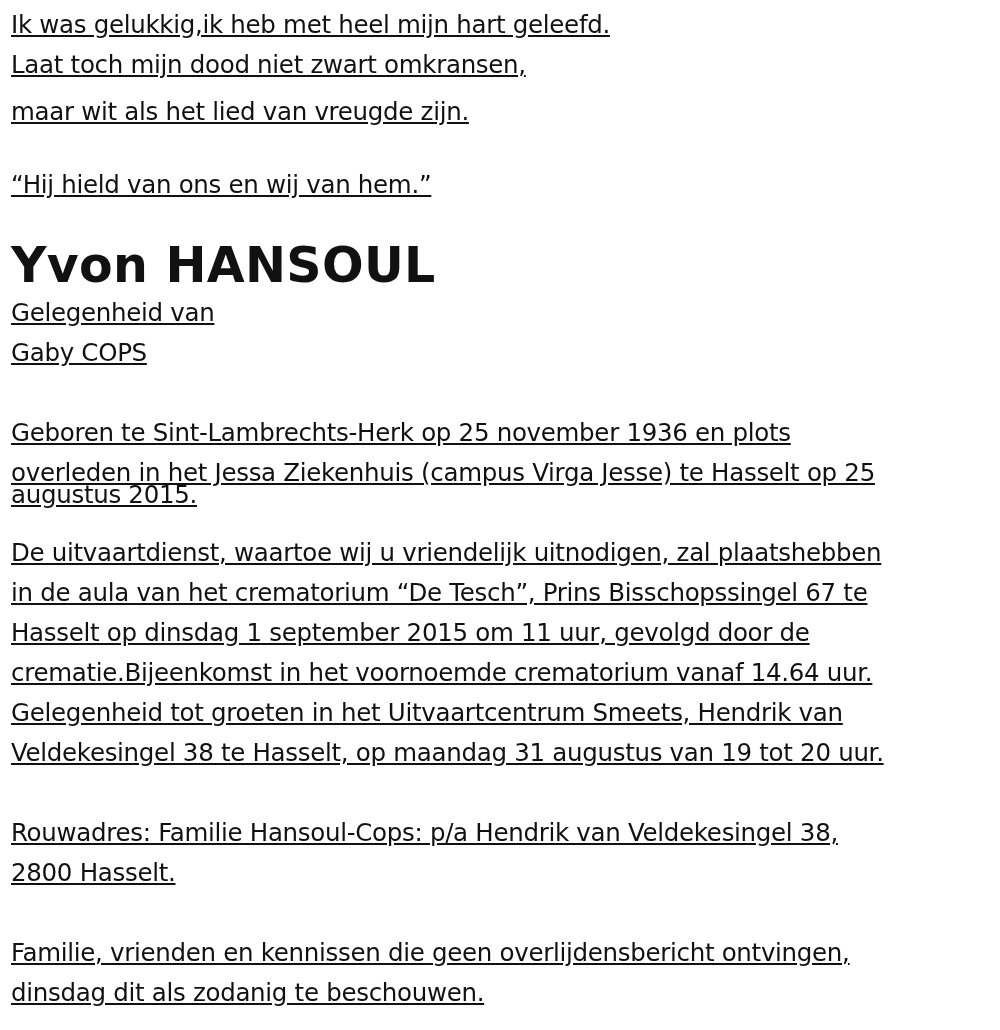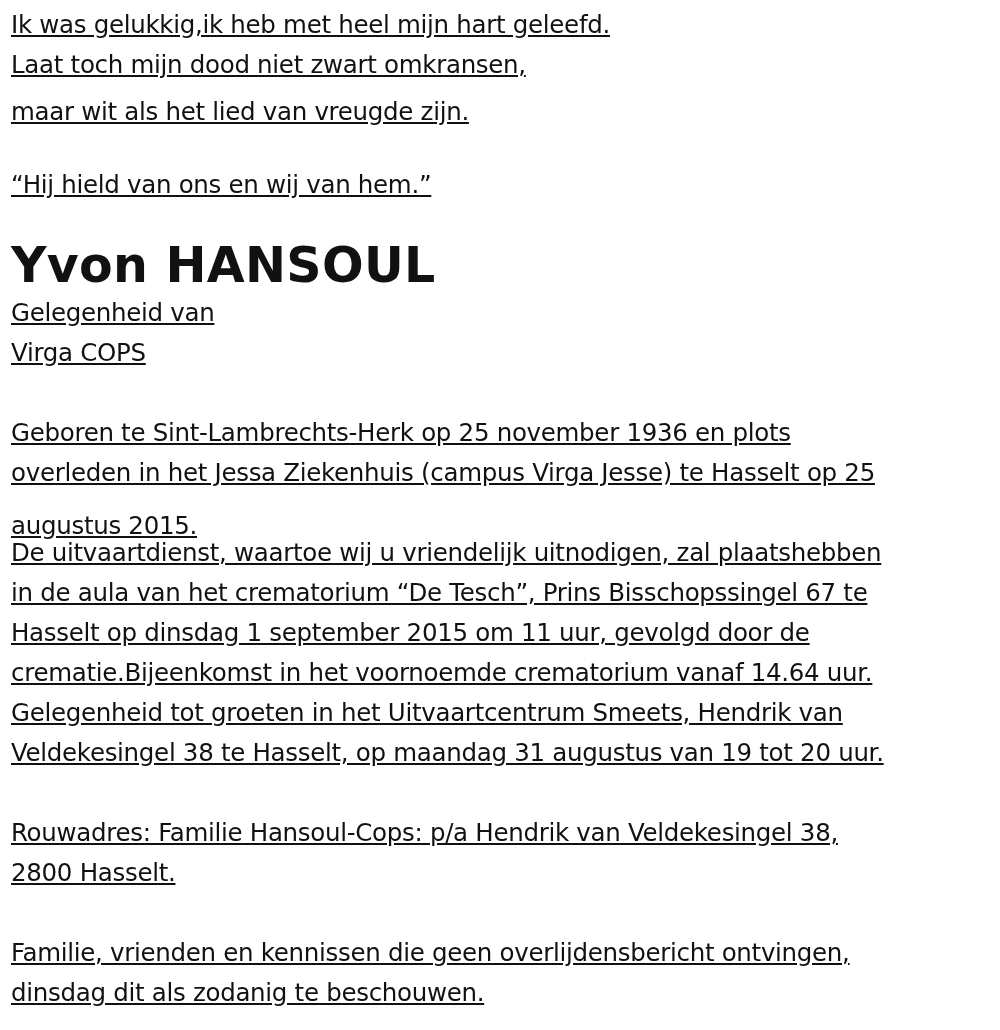--- a/index.html
+++ b/index.html
@@ -30,27 +30,27 @@
     <div class="line" style="top:5px">Ik was gelukkig,ik heb met heel mijn hart geleefd.</div>
     <div class="line" style="top:45px">Laat toch mijn dood niet zwart omkransen,</div>
     <div class="line" style="top:92px">maar wit als het lied van vreugde zijn.</div>
   </div>
 
   <div class="line" style="top:165px">“Hij hield van ons en wij van hem.”</div>
 
   <div>
     <div class="name" style="top:244px">Yvon HANSOUL</div>
     <div class="line" style="top:293px">Gelegenheid van</div>
-    <div class="line" style="top:333px">Virga COPS</div>
+    <div class="line" style="top:333px">Gaby COPS</div>
   </div>
 
   <div>
     <div class="line" style="top:413px">Geboren te Sint-Lambrechts-Herk op 25 november 1936 en plots</div>
     <div class="line" style="top:453px">overleden in het Jessa Ziekenhuis (campus Virga Jesse) te Hasselt op 25</div>
-    <div class="line" style="top:506px">augustus 2015.</div>
+    <div class="line" style="top:475px">augustus 2015.</div>
   </div>
 
   <div>
     <div class="line" style="top:533px">De uitvaartdienst, waartoe wij u vriendelijk uitnodigen, zal plaatshebben</div>
     <div class="line" style="top:573px">in de aula van het crematorium “De Tesch”, Prins Bisschopssingel 67 te</div>
     <div class="line" style="top:613px">Hasselt op dinsdag 1 september 2015 om 11 uur, gevolgd door de</div>
     <div class="line" style="top:653px">crematie.Bijeenkomst in het voornoemde crematorium vanaf 14.64 uur.</div>
     <div class="line" style="top:693px">Gelegenheid tot groeten in het Uitvaartcentrum Smeets, Hendrik van</div>
     <div class="line" style="top:733px">Veldekesingel 38 te Hasselt, op maandag 31 augustus van 19 tot 20 uur.</div>
   </div>

